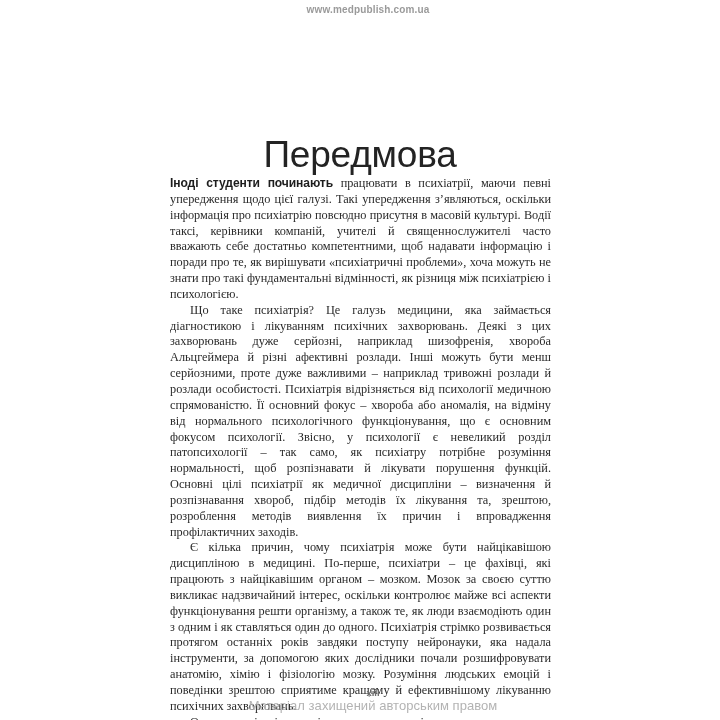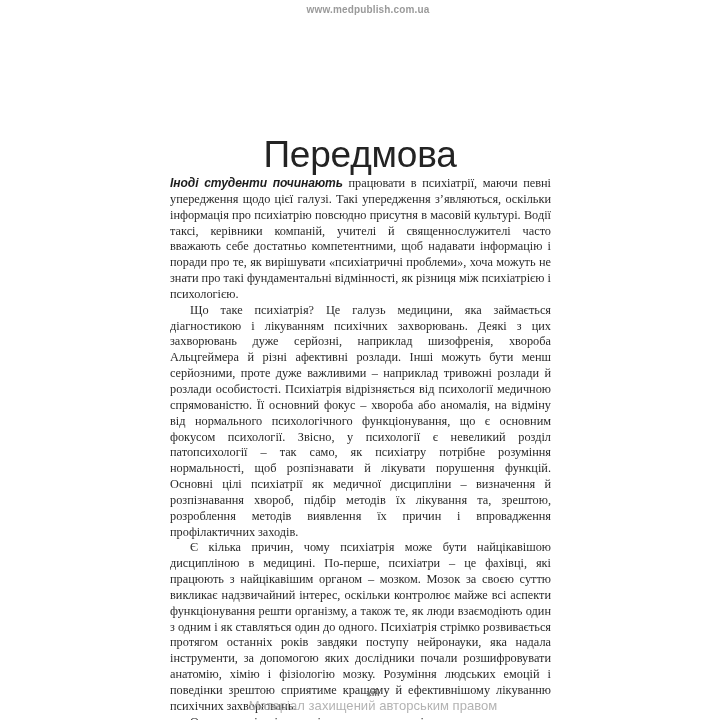--- a/index.html
+++ b/index.html
@@ -80,21 +80,20 @@
     text-indent: 20px;
     font-family: Liberation Serif, serif;
   }
 
   .lead-in {
     font-family: "Liberation Sans", "DejaVu Sans", sans-serif;
     font-weight: 700;
     font-size: 12.1px;
     color: #1d1d1d;
     letter-spacing: -0.1px;
-    font-style: italic;
   }
 
   
   .page-footer {
     position: absolute;
     left: 13px;
     bottom: 8px;
     width: 720px;
     text-align: center;
   }

